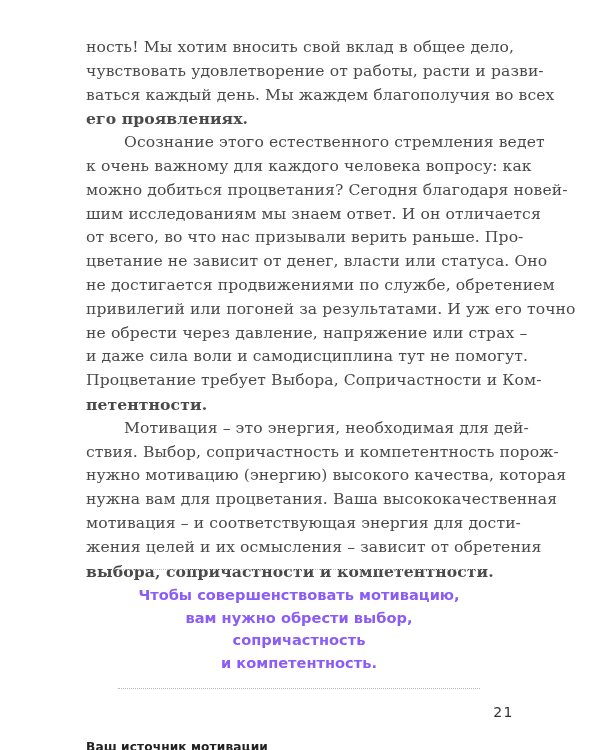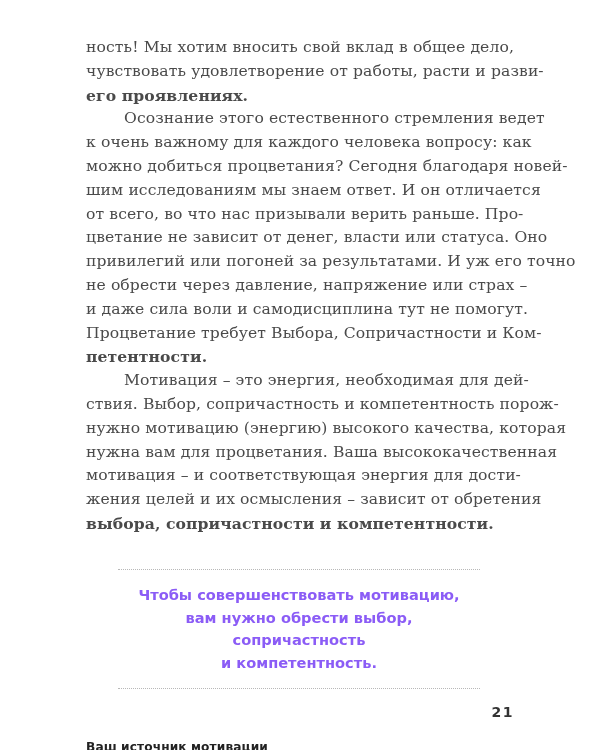--- a/index.html
+++ b/index.html
@@ -79,46 +79,48 @@
       letter-spacing: 0.1px;
       margin-top: 34px;
     }
     .footer-right {
       position: absolute;
       left: 490px;
       top: 704px;
       width: 24px;
       text-align: right;
       font-family: "DejaVu Sans", "Liberation Sans", sans-serif;
-      font-weight: bold;
+      font-weight: normal;
       font-size: 14px;
       color: #333333;
       letter-spacing: 1.5px;
     }
   </style>
 </head>
 <body>
 
 <div class="page">
 
   <div class="body-text">
 
     <div>
       <span class="line">ность! Мы хотим вносить свой вклад в общее дело,</span>
       <span class="line">чувствовать удовлетворение от работы, расти и разви-</span>
+      <span class="line">ваться каждый день. Мы жаждем благополучия во всех</span>
       <span class="line last">его проявлениях.</span>
     </div>
 
     <div>
       <span class="line indent">Осознание этого естественного стремления ведет</span>
       <span class="line">к очень важному для каждого человека вопросу: как</span>
       <span class="line">можно добиться процветания? Сегодня благодаря новей-</span>
       <span class="line">шим исследованиям мы знаем ответ. И он отличается</span>
       <span class="line">от всего, во что нас призывали верить раньше. Про-</span>
       <span class="line">цветание не зависит от денег, власти или статуса. Оно</span>
+      <span class="line">не достигается продвижениями по службе, обретением</span>
       <span class="line">привилегий или погоней за результатами. И уж его точно</span>
       <span class="line">не обрести через давление, напряжение или страх –</span>
       <span class="line">и даже сила воли и самодисциплина тут не помогут.</span>
       <span class="line">Процветание требует Выбора, Сопричастности и Ком-</span>
       <span class="line last">петентности.</span>
     </div>
 
     <div>
       <span class="line indent">Мотивация – это энергия, необходимая для дей-</span>
       <span class="line">ствия. Выбор, сопричастность и компетентность порож-</span>

